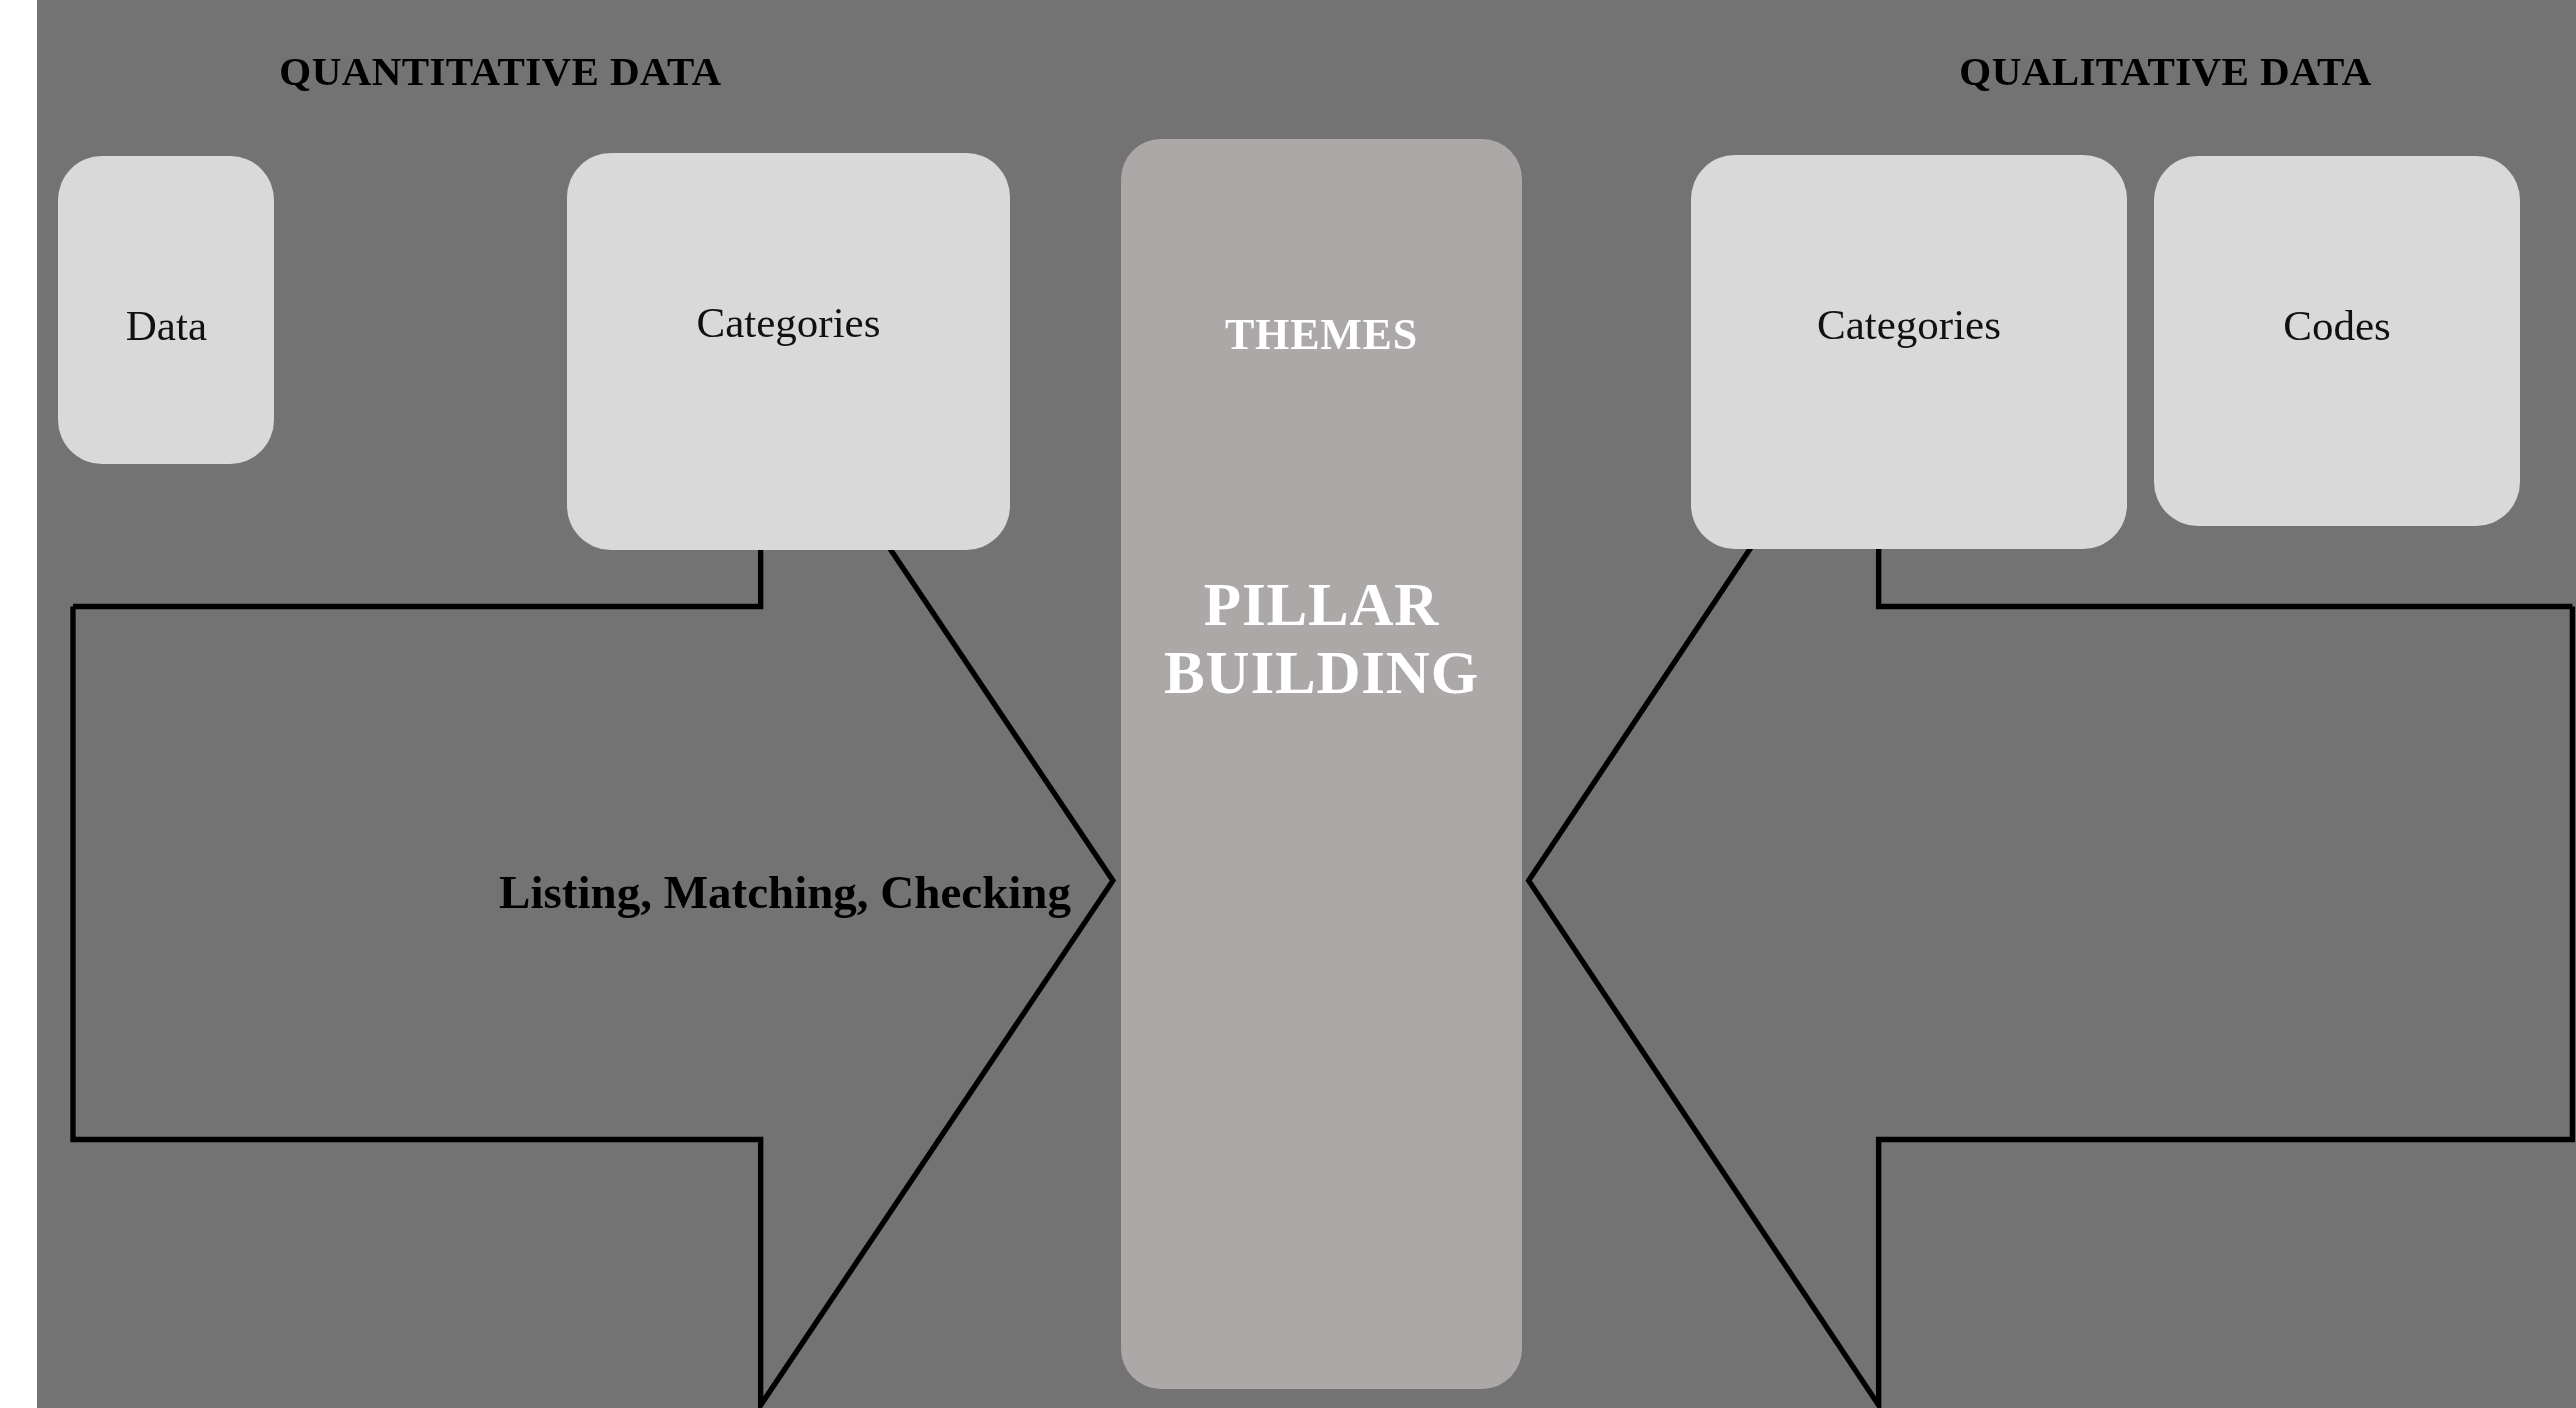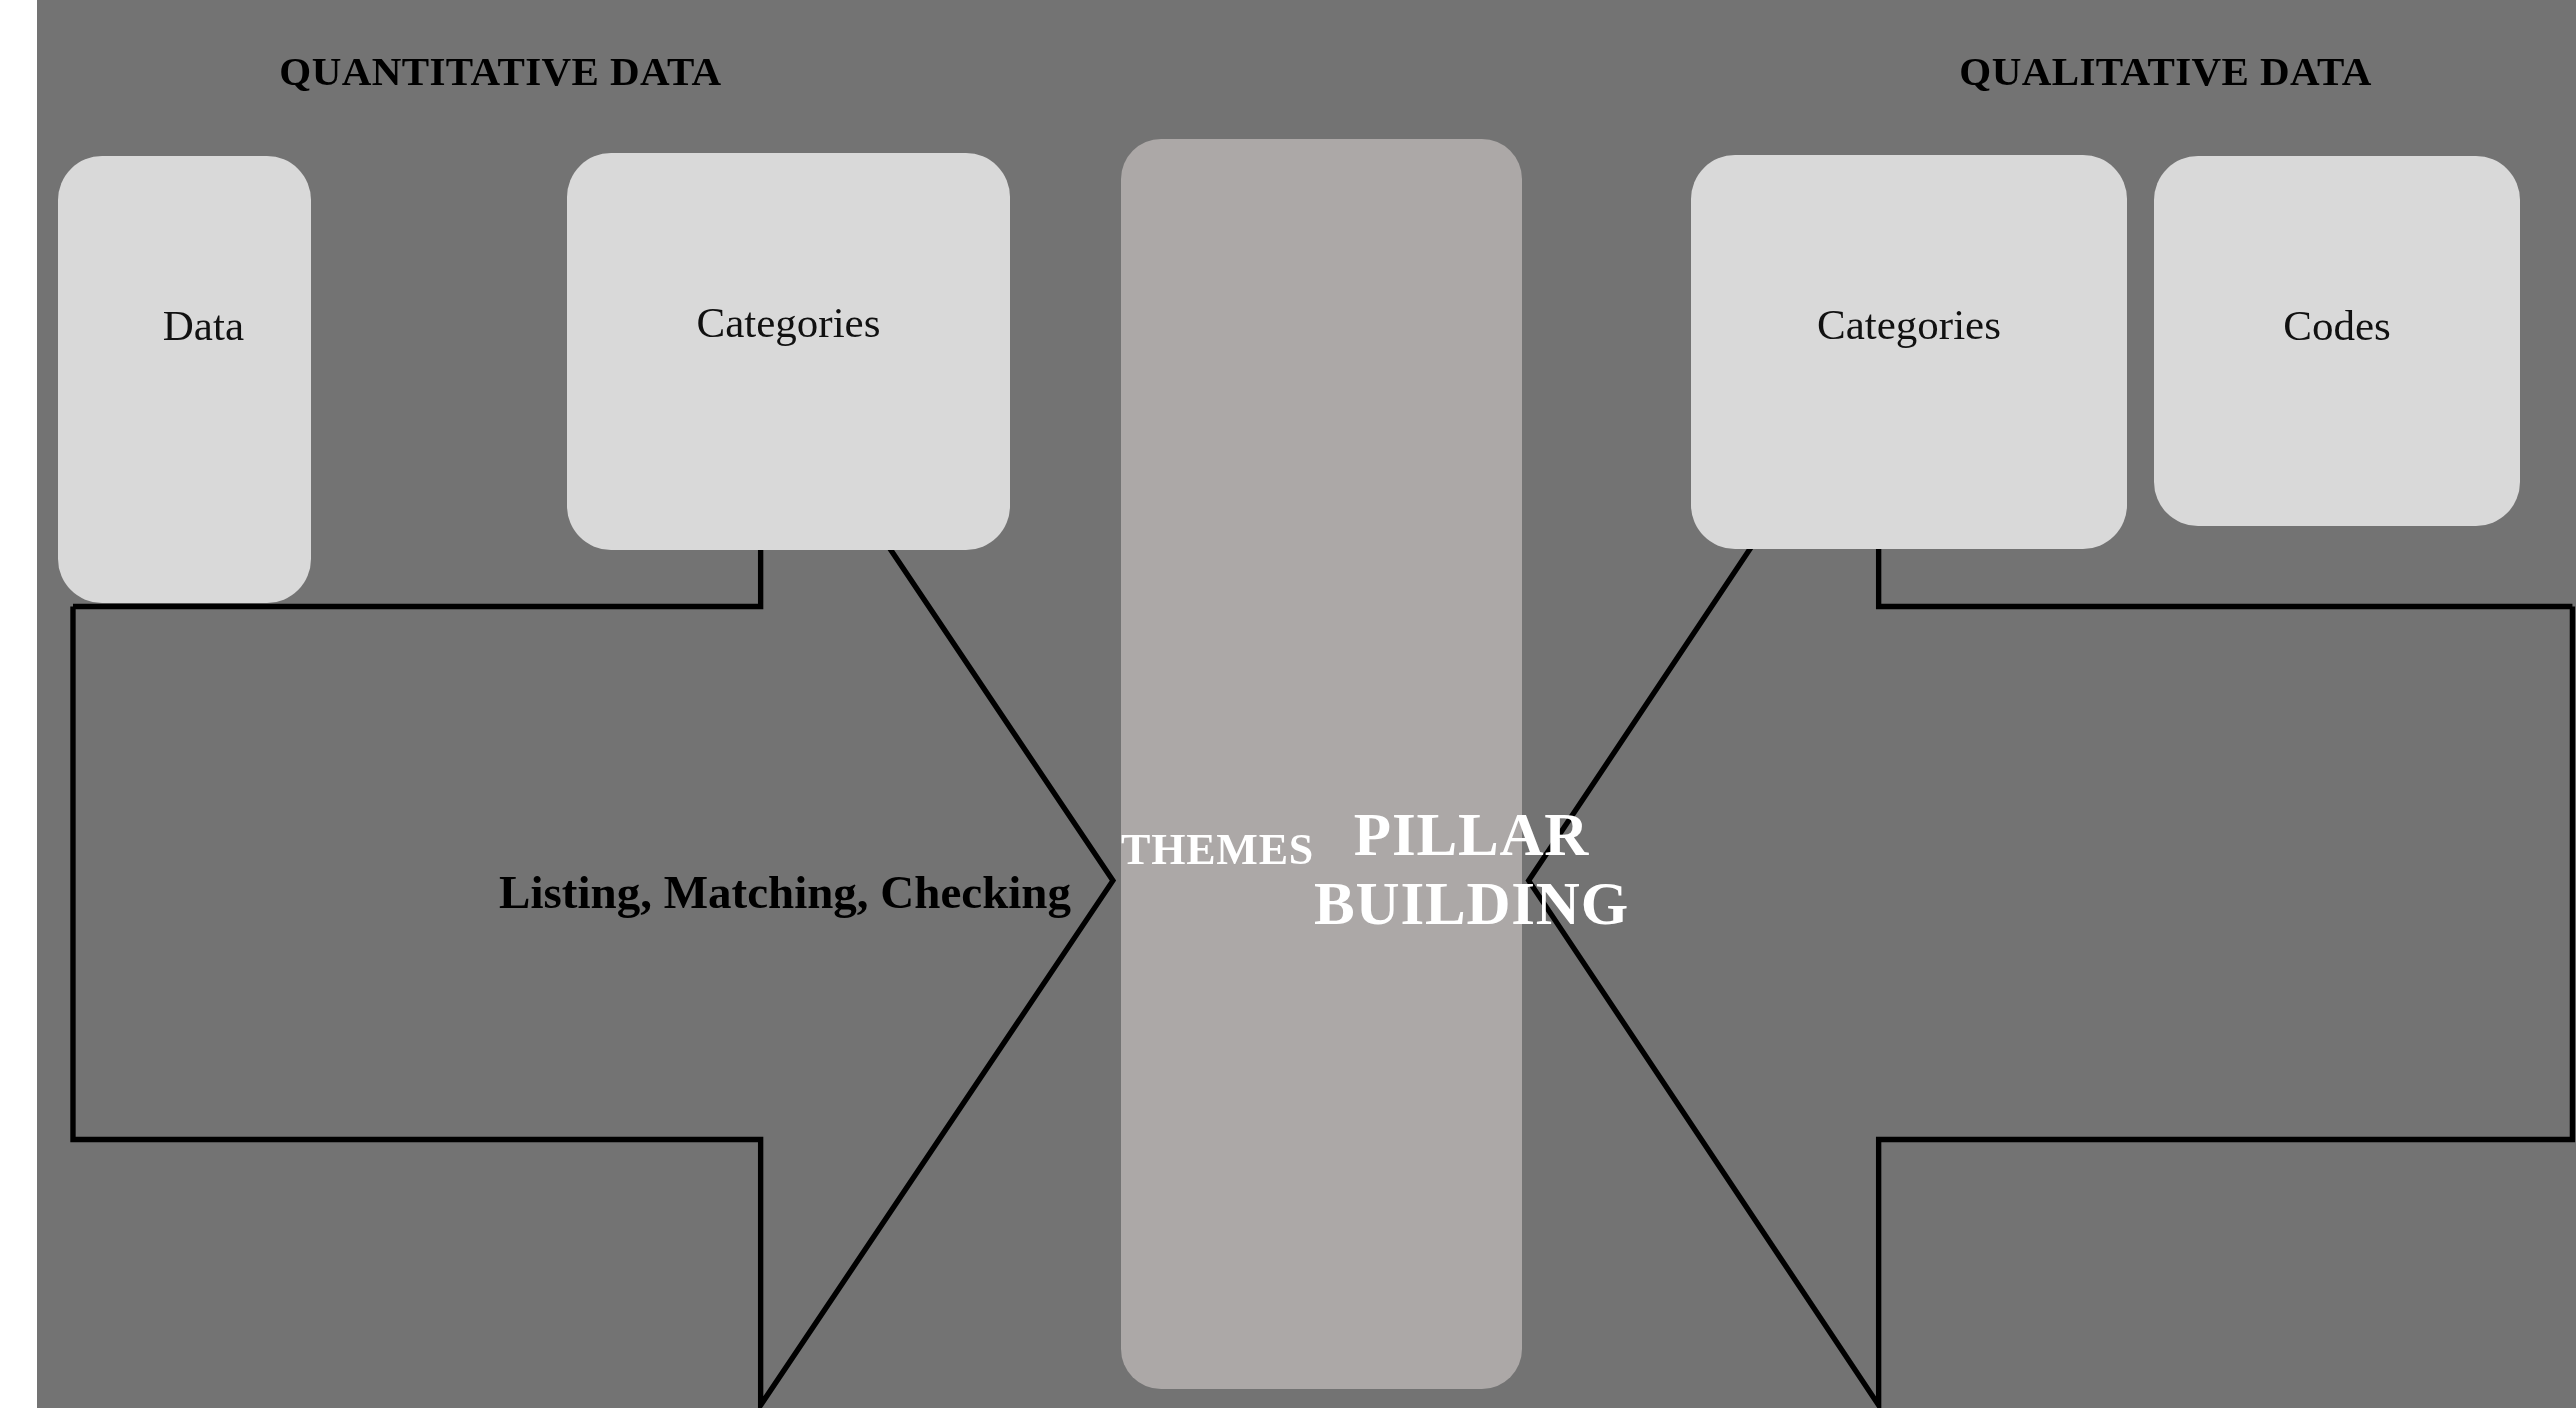--- a/index.html
+++ b/index.html
@@ -44,34 +44,35 @@
     justify-content: center;
   }
   .node-label {
     font-family: "Liberation Serif", "DejaVu Serif", serif;
     font-size: 43px;
     color: #111111;
     white-space: nowrap;
     margin-top: 145px;
   }
 
-  #box-quant-data       { left: 21.4px;   top: 156px; width: 216px; height: 447px; padding-left: 37px; }
+  #box-quant-data       { left: 21.4px;   top: 156px; width: 216px; height: 308px; }
   #box-quant-categories { left: 530px;  top: 153px; width: 443px; height: 397px; }
   #box-qual-categories  { left: 1654px; top: 155px; width: 436px; height: 394px; }
   #box-qual-codes       { left: 2117px; top: 156px; width: 366px; height: 370px; }
 
   .pillar {
     position: absolute;
     left: 1084px;
     top: 139px;
     width: 401px;
     height: 1250px;
     background: #ACA8A7;
     border-radius: 40px;
     display: flex;
+    flex-direction: column;
     align-items: center;
   }
   .pillar-themes {
     margin-top: 170px;
     font-family: "Liberation Serif", "DejaVu Serif", serif;
     font-weight: bold;
     font-size: 44px;
     color: #ffffff;
     letter-spacing: 0.8px;
     white-space: nowrap;

